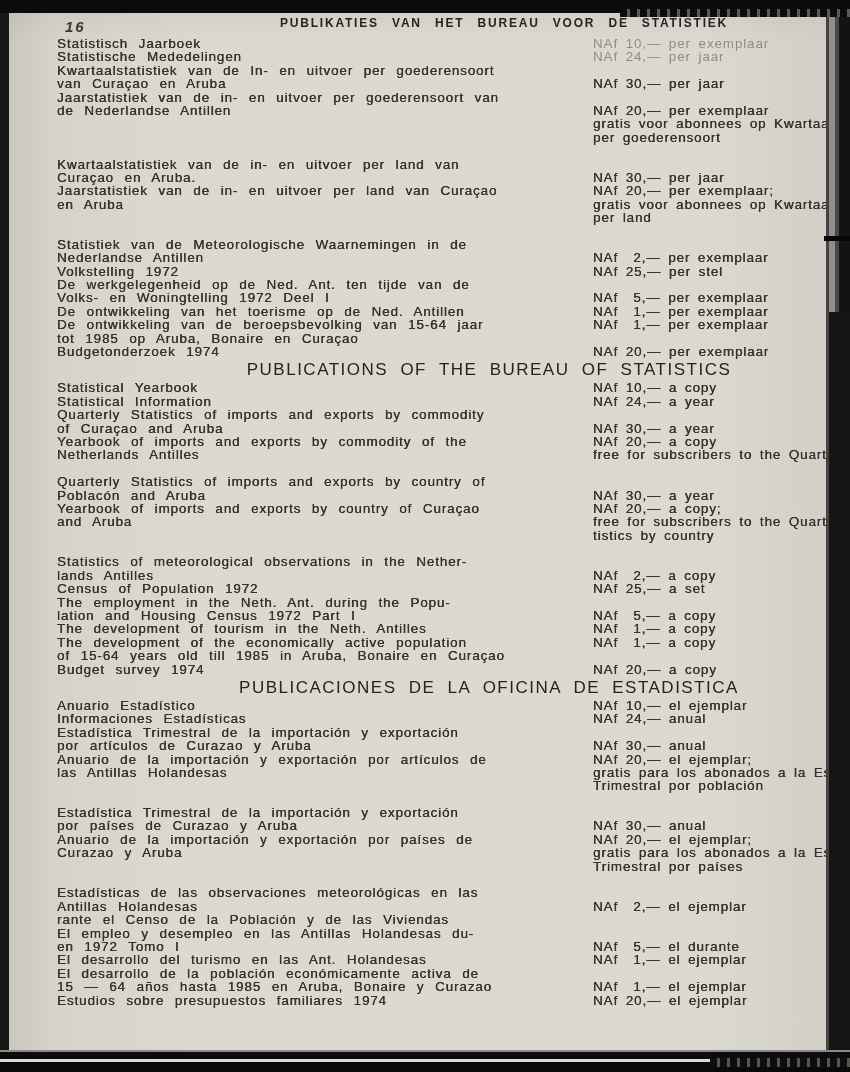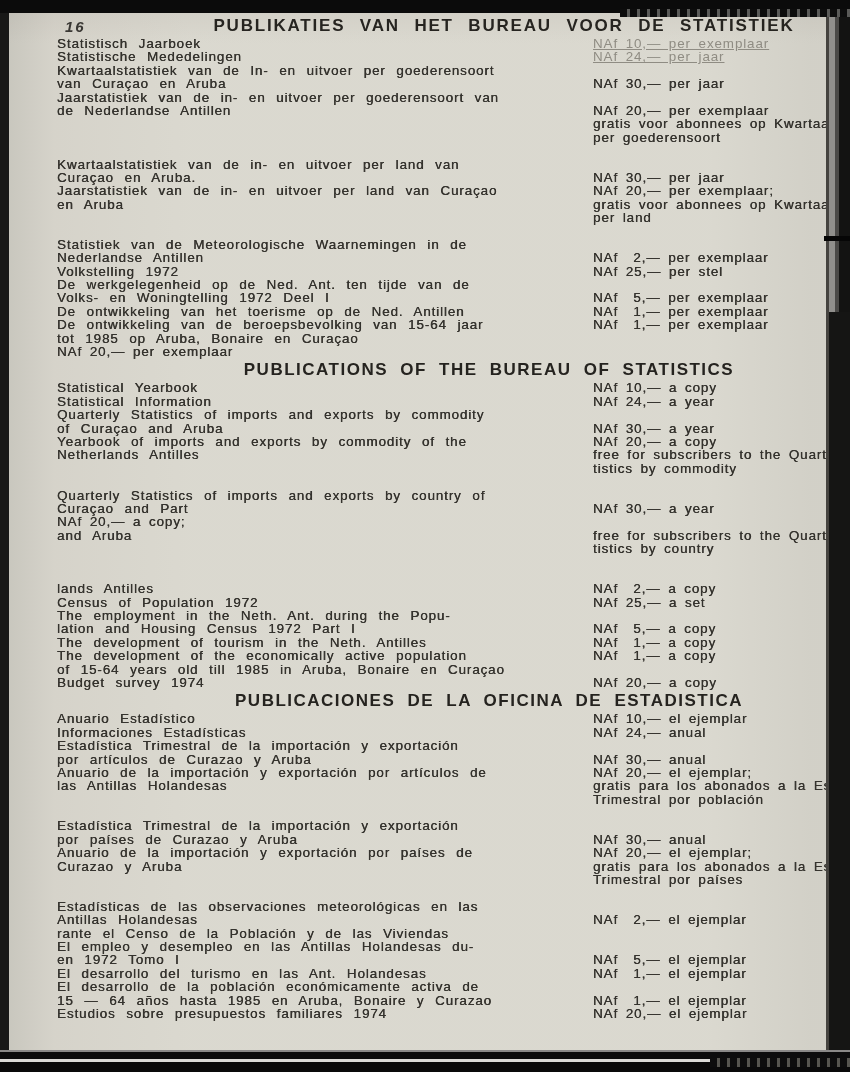--- a/index.html
+++ b/index.html
@@ -8,30 +8,30 @@
         background:#e9e7e2;}
   
   .page{position:absolute;left:9px;top:13px;width:824px;height:1037px;z-index:1;
         background:linear-gradient(90deg,#d9d8d3 0px,#e7e5e0 45px,#ecebe6 180px,#ecebe6 700px,#e3e2dd 800px),
                    linear-gradient(180deg,#e4e2dd 0,#ecebe6 30px);
         background-blend-mode:multiply;
         padding:3px 0 8px 48px;box-sizing:border-box;}
   .hdr{position:relative;height:21px;}
   .pagenum{position:absolute;left:8px;top:2px;font-size:15px;font-weight:bold;
            font-style:italic;letter-spacing:2px;color:#3a3834;}
-  .title{text-align:center;padding-left:118px;font-size:17px;font-weight:bold;
+  .title{text-align:center;padding-left:118px;font-size:12px;font-weight:bold;
          letter-spacing:1.8px;word-spacing:8px;color:#262420;white-space:nowrap;}
   .section-heading{height:21px;line-height:21px;margin:1px 0;text-align:center;padding-left:88px;
-         font-size:17px;font-weight:bold;letter-spacing:1.5px;word-spacing:6px;
+         font-size:17px;font-weight:normal;letter-spacing:1.5px;word-spacing:6px;
          color:#25231f;white-space:nowrap;}
   .row{display:flex;height:13.4px;line-height:13.5px;font-size:13.4px;color:#35332e;
        letter-spacing:0.9px;word-spacing:6px;text-shadow:0.3px 0 0 currentColor;}
   .row .l{width:536px;flex:none;white-space:nowrap;overflow:visible;}
   .row .r{flex:1;white-space:pre;word-spacing:3px;}
-  .row .r.dim{color:#8f8c83;text-shadow:none;filter:blur(0.3px);text-decoration:underline;}
+  .row .r.dim{color:#8f8c83;text-shadow:none;filter:blur(0.3px);}
   
   .ghost-layer{position:absolute;inset:0;z-index:0;pointer-events:none;}
   .ghost{position:absolute;white-space:nowrap;color:#5f5c54;transform:scaleX(-1);
          filter:blur(0.7px);letter-spacing:0.8px;word-spacing:5px;}
   
   .bar-top{position:absolute;left:0;top:0;right:0;height:13px;background:#0b0b0b;z-index:6;}
   .perf-top{position:absolute;top:9px;left:620px;right:0;height:8px;z-index:7;
             background:repeating-linear-gradient(90deg,#0d0d0d 0 7px,#5a5a58 7px 10px);}
   .edge-left{position:absolute;left:0;top:0;width:9px;bottom:0;background:#181817;z-index:5;}
   .seam{position:absolute;left:826px;top:13px;width:3px;height:1037px;background:#45433f;z-index:5;}
@@ -165,20 +165,21 @@
         </div>
         <div class="row">
           <span class="l">De ontwikkeling van de beroepsbevolking van 15-64 jaar</span>
           <span class="r">NAf  1,— per exemplaar</span>
         </div>
         <div class="row">
           <span class="l">tot 1985 op Aruba, Bonaire en Curaçao</span>
           <span class="r"></span>
         </div>
         <div class="row">
+          <span class="l">Budgetonderzoek 1974</span>
           <span class="r">NAf 20,— per exemplaar</span>
         </div>
         <div class="section-heading">PUBLICATIONS OF THE BUREAU OF STATISTICS</div>
         <div class="row">
           <span class="l">Statistical Yearbook</span>
           <span class="r">NAf 10,— a copy</span>
         </div>
         <div class="row">
           <span class="l">Statistical Information</span>
           <span class="r">NAf 24,— a year</span>
@@ -192,46 +193,44 @@
           <span class="r">NAf 30,— a year</span>
         </div>
         <div class="row">
           <span class="l">Yearbook of imports and exports by commodity of the</span>
           <span class="r">NAf 20,— a copy</span>
         </div>
         <div class="row">
           <span class="l">Netherlands Antilles</span>
           <span class="r">free for subscribers to the Quarterly sta</span>
         </div>
-        <div class="row">
-          <span class="l"></span>
-          <span class="r">tistics by commodity</span>
-        </div>
         <div class="row"></div>
         <div class="row">
           <span class="l">Quarterly Statistics of imports and exports by country of</span>
           <span class="r"></span>
         </div>
         <div class="row">
-          <span class="l">Curaçao and Part</span>
+          <span class="l">Poblacón and Aruba</span>
           <span class="r">NAf 30,— a year</span>
         </div>
         <div class="row">
+          <span class="l">Yearbook of imports and exports by country of Curaçao</span>
           <span class="r">NAf 20,— a copy;</span>
         </div>
         <div class="row">
           <span class="l">and Aruba</span>
           <span class="r">free for subscribers to the Quarterly sta</span>
         </div>
         <div class="row">
           <span class="l"></span>
           <span class="r">tistics by country</span>
         </div>
         <div class="row"></div>
         <div class="row">
+          <span class="l">Statistics of meteorological observations in the Nether-</span>
           <span class="r"></span>
         </div>
         <div class="row">
           <span class="l">lands Antilles</span>
           <span class="r">NAf  2,— a copy</span>
         </div>
         <div class="row">
           <span class="l">Census of Population 1972</span>
           <span class="r">NAf 25,— a set</span>
         </div>
@@ -321,21 +320,21 @@
         <div class="row">
           <span class="l">rante el Censo de la Población y de las Viviendas</span>
           <span class="r"></span>
         </div>
         <div class="row">
           <span class="l">El empleo y desempleo en las Antillas Holandesas du-</span>
           <span class="r"></span>
         </div>
         <div class="row">
           <span class="l">en 1972 Tomo I</span>
-          <span class="r">NAf  5,— el ejemplar</span>
+          <span class="r">NAf  5,— el durante</span>
         </div>
         <div class="row">
           <span class="l">El desarrollo del turismo en las Ant. Holandesas</span>
           <span class="r">NAf  1,— el ejemplar</span>
         </div>
         <div class="row">
           <span class="l">El desarrollo de la población económicamente activa de</span>
           <span class="r"></span>
         </div>
         <div class="row">

